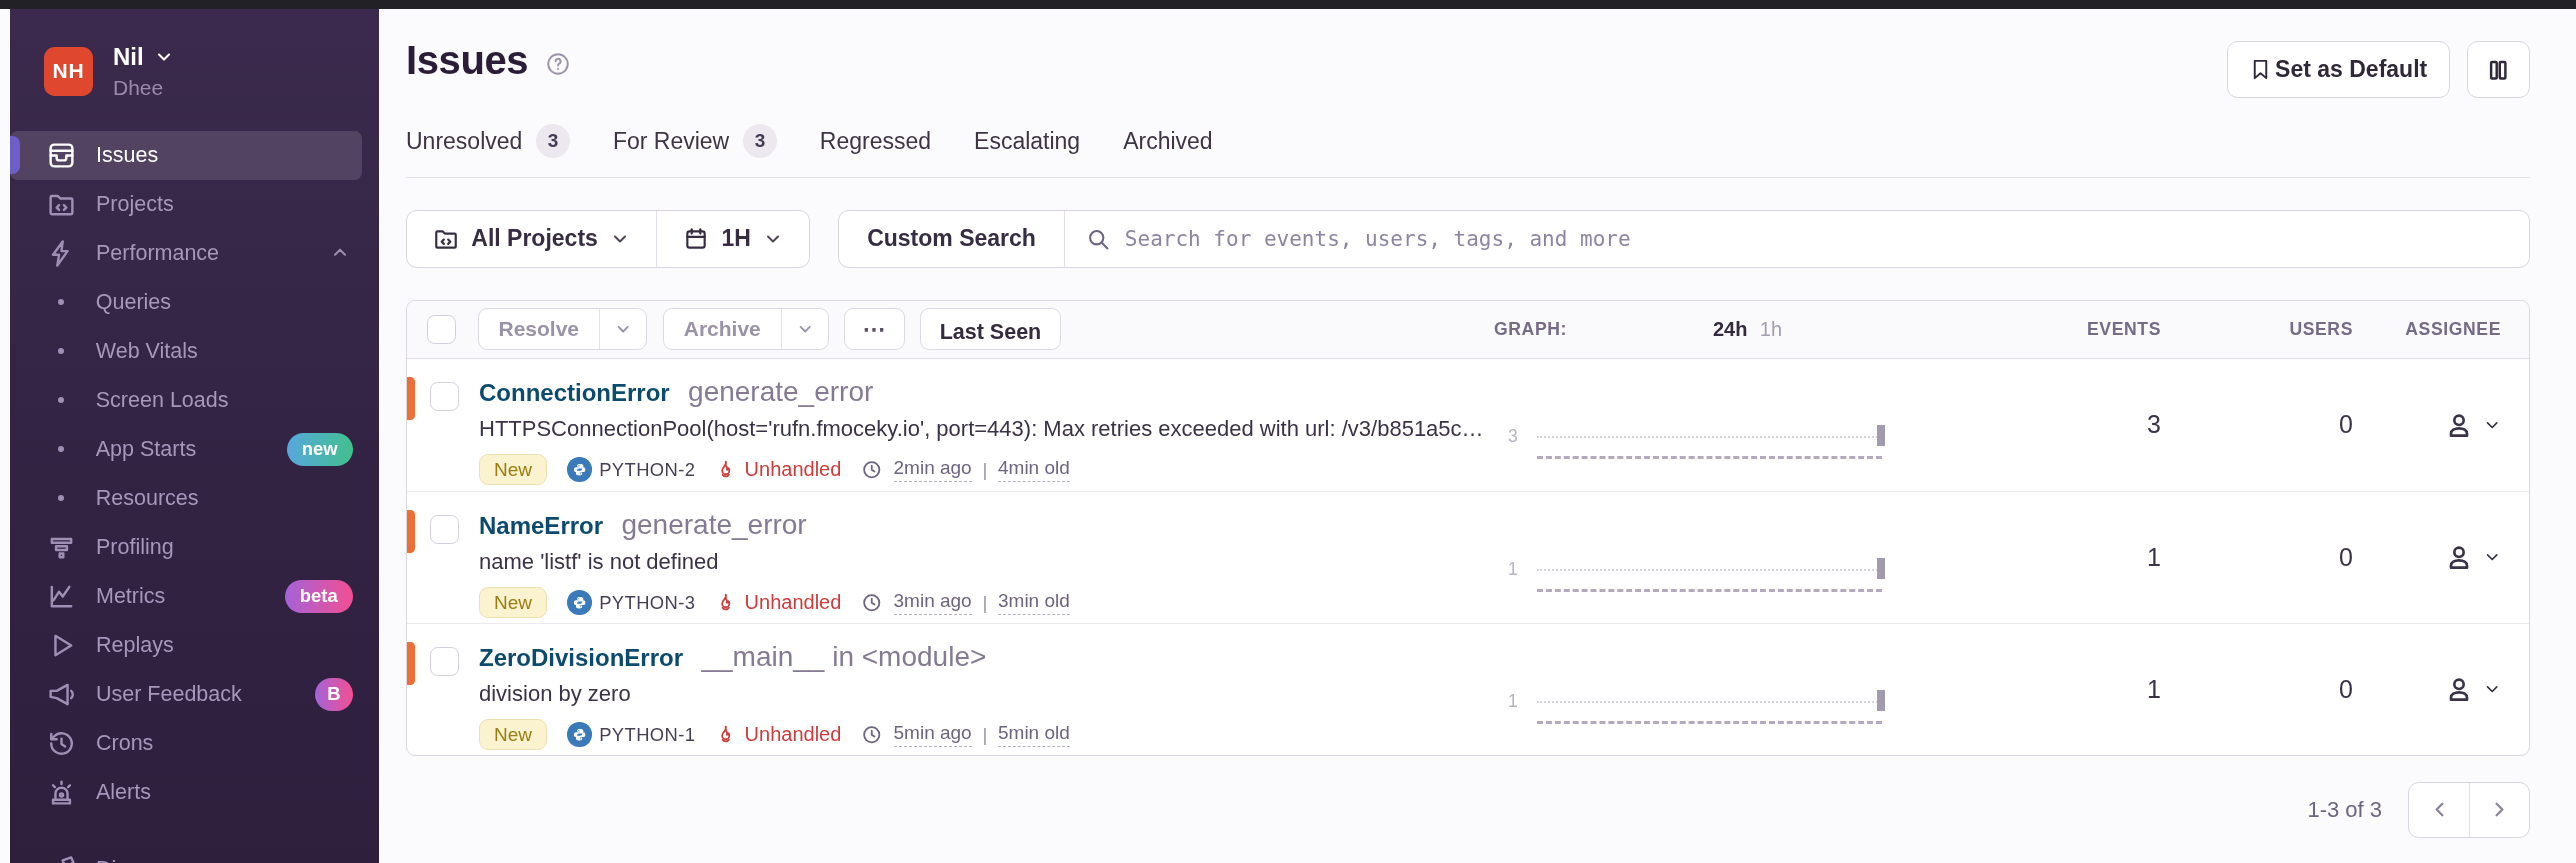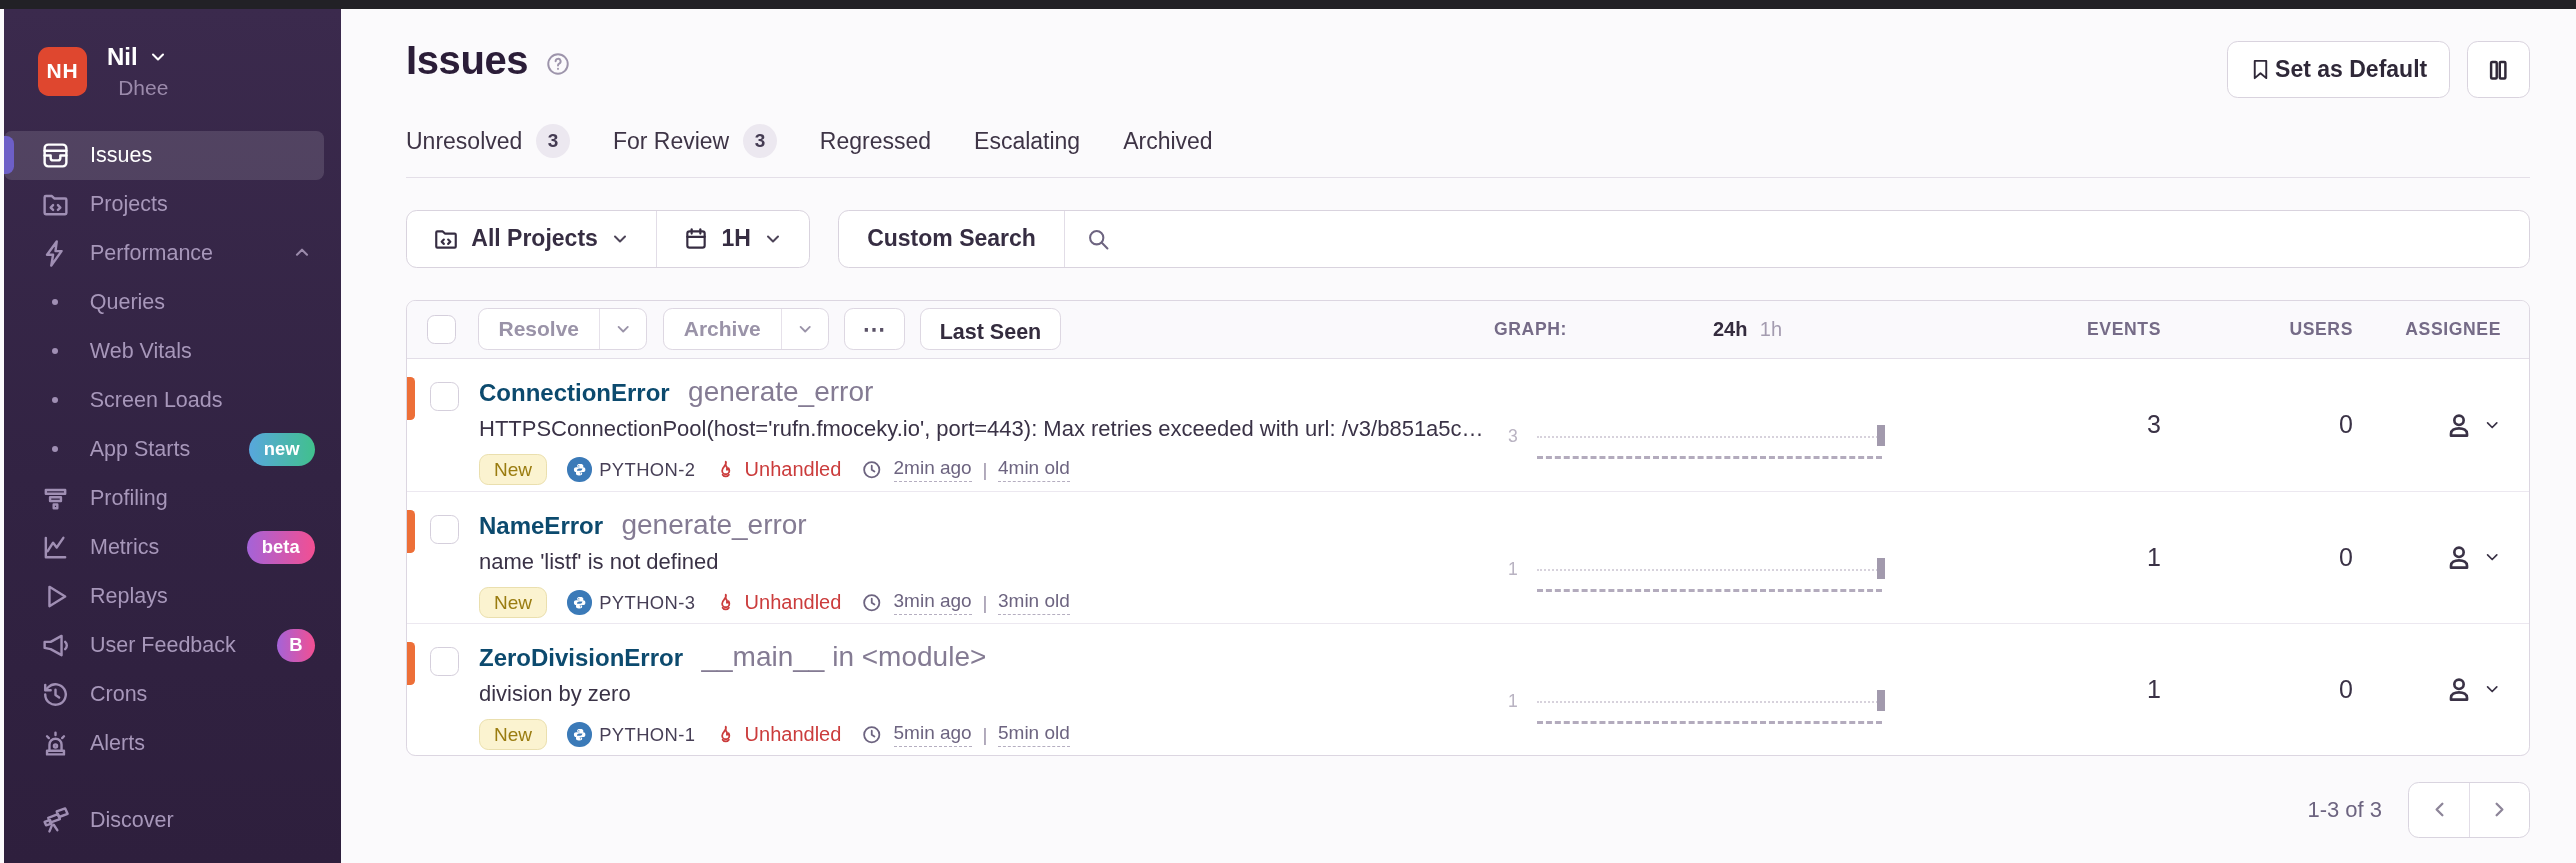--- a/index.html
+++ b/index.html
@@ -2,22 +2,22 @@
 <html style="font-size:12.3px"><head>
 <meta charset="utf-8">
 <style>
   * { margin:0; padding:0; box-sizing:border-box; }
   html,body { width:2576px; height:863px; overflow:hidden; background:#fbfafc;
     font-family:"Liberation Sans", sans-serif; }
 
   .top-strip { position:absolute; top:0; left:0; width:2576px; height:9.2px; background:#222126; z-index:50; }
 
   
-  .sidebar { position:absolute; top:9.2px; left:4px; width:337px; height:854px;
-    background:linear-gradient(180deg,#3b2a4d 0%, #322343 55%, #2e1f3d 100%); overflow:hidden;text-align:right; }
+  .sidebar { position:absolute; top:9.2px; left:10px; width:369px; height:854px;
+    background:linear-gradient(180deg,#3b2a4d 0%, #322343 55%, #2e1f3d 100%); overflow:hidden; }
   .org { display:flex; align-items:center; gap:20px; margin:34px 21.5px 31px 34px; }
   .avatar { width:49px; height:49px; border-radius:10.7px; background:#df472f; color:#fff;
     font-size:21px; font-weight:bold; display:flex; align-items:center; justify-content:center; letter-spacing:0.8px; }
   .org-name { color:#fff; font-size:24px; font-weight:bold; display:flex; align-items:center; gap:10.7px; }
   .org-team { color:#9b8aab; font-size:21px; margin-top:4.6px; }
   .nav { display:flex; flex-direction:column; }
   .nav-item { position:relative; display:flex; align-items:center; height:49px; padding:0 18.4px 0 37px;
     color:#a797ba; font-size:21.5px; cursor:pointer; }
   .nav-item .ni-icon { width:49px; display:flex; align-items:center; color:#a08fb4; flex:none; }
   .nav-item.active { background:rgba(255,255,255,0.13); border-radius:7.7px; margin-right:17px; color:#fff; }
@@ -181,20 +181,24 @@
     </div>
     <div class="nav-item">
       <span class="bullet"></span>
       <span>Screen Loads</span>
     </div>
     <div class="nav-item">
       <span class="bullet"></span>
       <span>App Starts</span>
       <span class="badge-grad badge-new">new</span>
     </div>
+    <div class="nav-item">
+      <span class="bullet"></span>
+      <span>Resources</span>
+    </div>
 
     <div class="nav-item">
       <span class="ni-icon">
         <svg width="29" height="29" viewBox="0 0 24 24" fill="none" stroke="currentColor" stroke-width="2" stroke-linecap="round" stroke-linejoin="round">
             <path d="M4 5h16v3H4z"></path>
             <path d="M7.5 11h9v3h-9z"></path>
             <path d="M10.5 17h3v3h-3z"></path>
           </svg>
       </span>
       <span>Profiling</span>
@@ -349,20 +353,21 @@
       </div>
     </div>
 
     <div class="search-group">
       <div class="custom-search">Custom Search</div>
       <div class="search-box">
         <svg width="24.5" height="24.5" viewBox="0 0 24 24" fill="none" stroke="#6d6480" stroke-width="2" stroke-linecap="round">
             <circle cx="10.5" cy="10.5" r="6.5"></circle>
             <line x1="15.5" y1="15.5" x2="21" y2="21"></line>
           </svg>
+        <input type="text" placeholder="Search for events, users, tags, and more" style="">
       </div>
     </div>
   </div>
 
   <div class="table">
     <div class="thead">
       <div class="checkbox"></div>
       <div class="tbtn">
         <span class="t-main">Resolve</span>
         <span class="t-chev">

